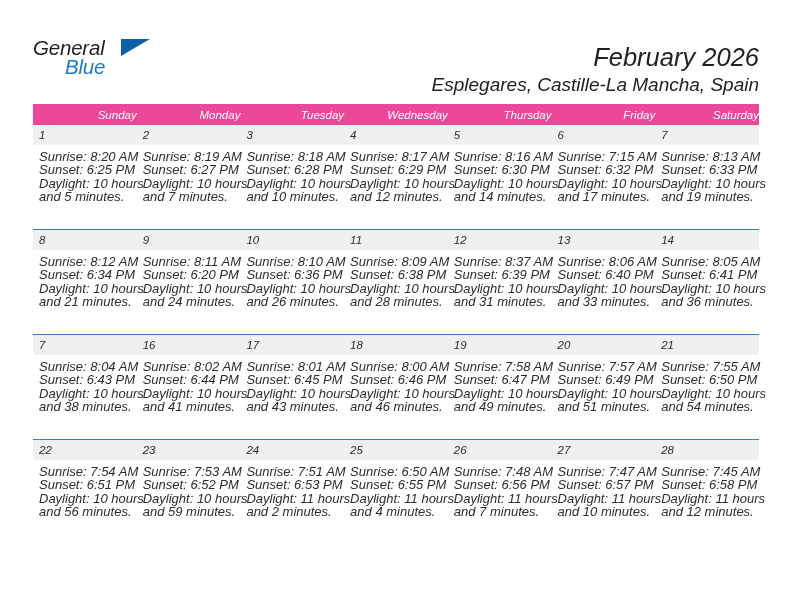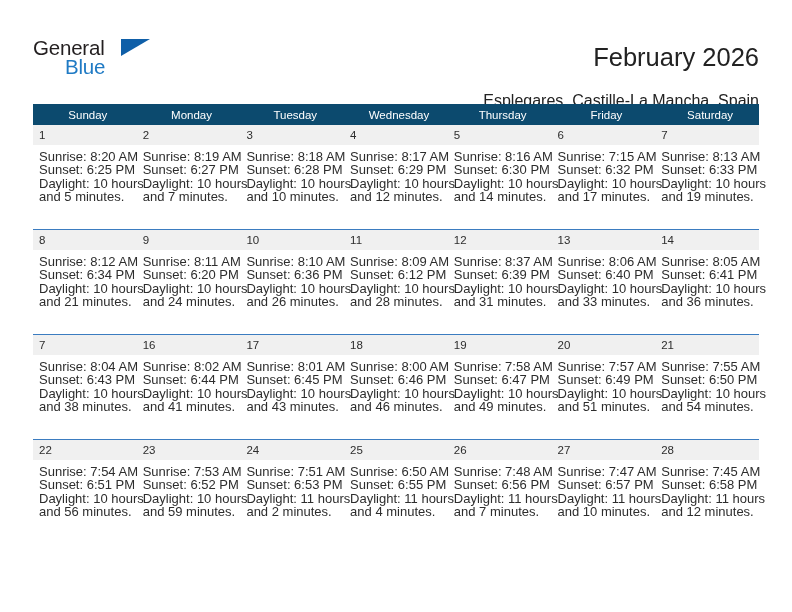--- a/index.html
+++ b/index.html
@@ -13,20 +13,21 @@
     height: 612px;
     font-family: "Liberation Sans", sans-serif;
     color: #1a1a1a;
     overflow: hidden;
   }
   .page {
     position: relative;
     width: 792px;
     height: 612px;
     box-sizing: border-box;
+    font-style: italic;
   }
 
   
   .header {
     position: absolute;
     left: 33px;
     top: 30px;
     width: 726px;
     height: 68px;
   }
@@ -73,42 +74,42 @@
     width: 480px;
   }
   .cal-title {
     font-size: 25.5px;
     color: #222222;
     line-height: 30px;
     white-space: nowrap;
     margin-top: 12px;
   }
   .cal-sub {
-    font-size: 16px;
+    font-size: 19px;
     color: #222222;
     line-height: 20px;
-    margin-top: 19px;
+    margin-top: 3px;
     white-space: nowrap;
   }
 
   
   .cal {
     position: absolute;
     left: 33px;
     top: 104px;
     width: 726px;
     border-collapse: collapse;
     table-layout: fixed;
   }
   .cal th {
-    background: #0c4a6e;
+    background: #ec4899;
     color: #ffffff;
     font-size: 11.5px;
     font-weight: normal;
-    text-align: center;
+    text-align: right;
     padding: 4px 0 4px 6px;
     height: 13px;
     border: none;
   }
   .cal td {
     vertical-align: top;
     padding: 0;
     border: none;
     border-top: 1px solid #3b7cc0;
     height: 104px;
@@ -255,21 +256,21 @@
               <div>Sunrise: 8:10 AM</div>
               <div>Sunset: 6:36 PM</div>
               <div>Daylight: 10 hours</div>
               <div>and 26 minutes.</div>
             </div>
           </td>
           <td>
             <div class="daynum">11</div>
             <div class="info">
               <div>Sunrise: 8:09 AM</div>
-              <div>Sunset: 6:12 PM</div>
+              <div>Sunset: 6:38 PM</div>
               <div>Daylight: 10 hours</div>
               <div>and 28 minutes.</div>
             </div>
           </td>
           <td>
             <div class="daynum">12</div>
             <div class="info">
               <div>Sunrise: 8:37 AM</div>
               <div>Sunset: 6:39 PM</div>
               <div>Daylight: 10 hours</div>

